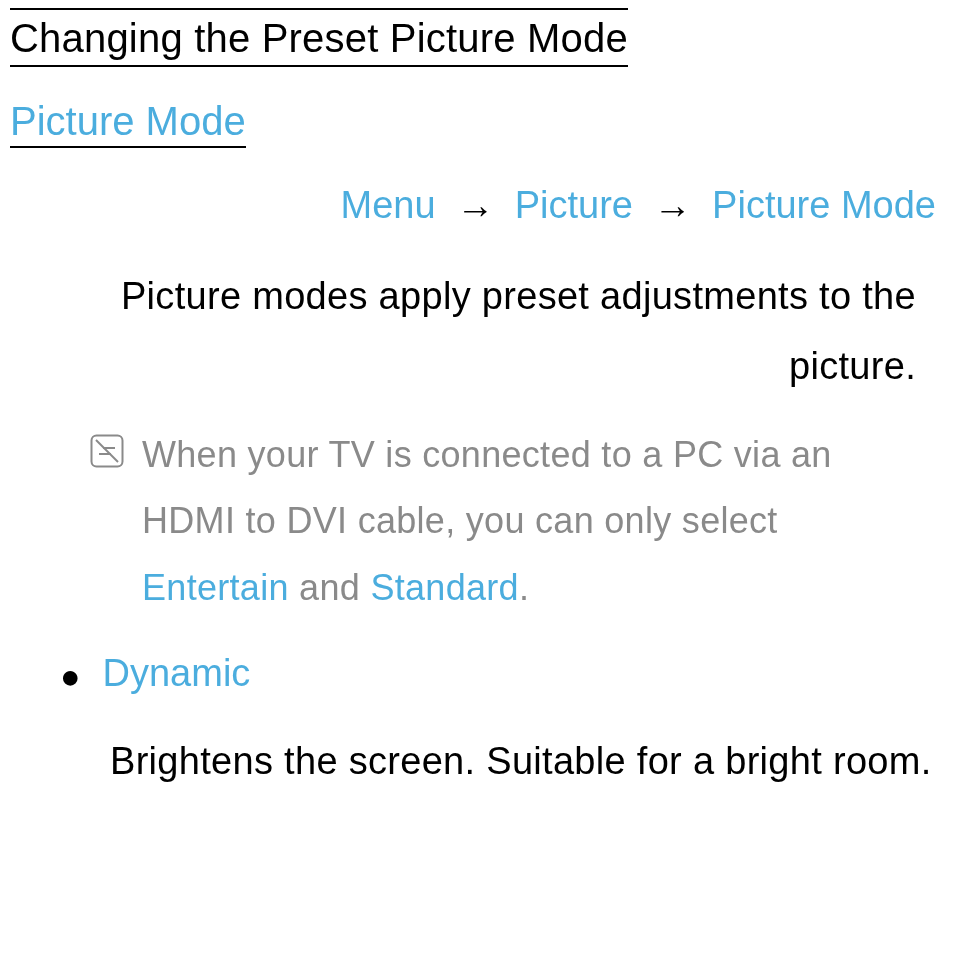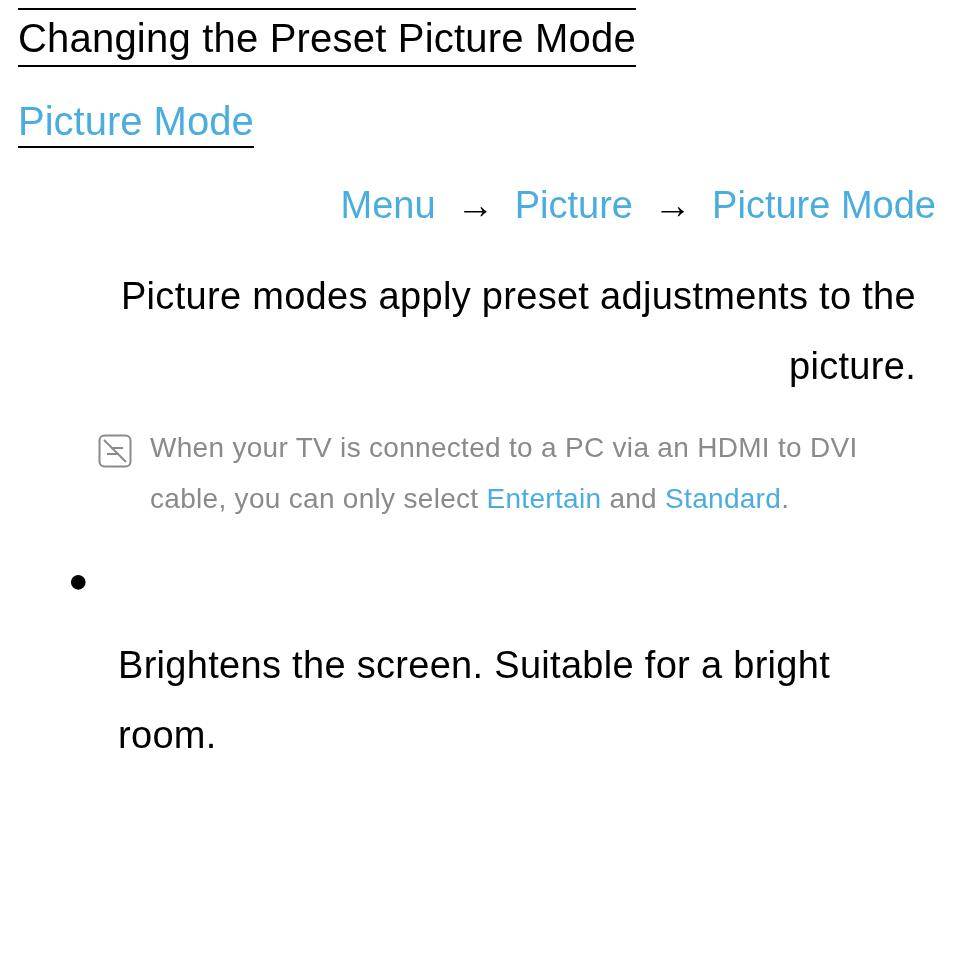--- a/index.html
+++ b/index.html
@@ -4,21 +4,21 @@
 <style>
   html, body {
     margin: 0;
     padding: 0;
     width: 954px;
     background: #ffffff;
     font-family: "Helvetica Neue", Helvetica, Arial, sans-serif;
     color: #000;
   }
   .page {
-    padding: 8px 18px 40px 18px;
+    padding: 8px 18px 40px 10px;
   }
   .page-title {
     font-size: 40px;
     font-weight: 400;
     letter-spacing: 0.2px;
     border-top: 2px solid #000;
     border-bottom: 2px solid #000;
     display: inline-block;
     padding: 6px 0 4px 0;
     margin: 0 0 32px 0;
@@ -64,21 +64,21 @@
   }
   .note-icon {
     flex: 0 0 auto;
     width: 34px;
     height: 34px;
     margin-top: 12px;
     margin-right: 18px;
   }
   .note-icon svg { display:block; }
   .note-text {
-    font-size: 28px;
+    font-size: 36px;
     line-height: 1.85;
     color: #8a8a8a;
     letter-spacing: 0.3px;
   }
   .option-row {
     display: flex;
     align-items: flex-start;
     margin-left: 50px;
     margin-top: 18px;
     margin-bottom: 22px;
@@ -135,16 +135,17 @@
         </svg>
       </div>
       <div class="note-text">
         <span>When your TV is connected to a PC via an HDMI to DVI cable, you can only select </span><span class="accent">Entertain</span><span> and </span><span class="accent">Standard</span><span>.</span>
       </div>
     </div>
   </div>
 
   <div class="option-row">
     <div class="bullet">●</div>
+    <div class="option-name">Dynamic</div>
   </div>
   <div class="option-desc">Brightens the screen. Suitable for a bright room.</div>
 
 </div>
 
 </body></html>

